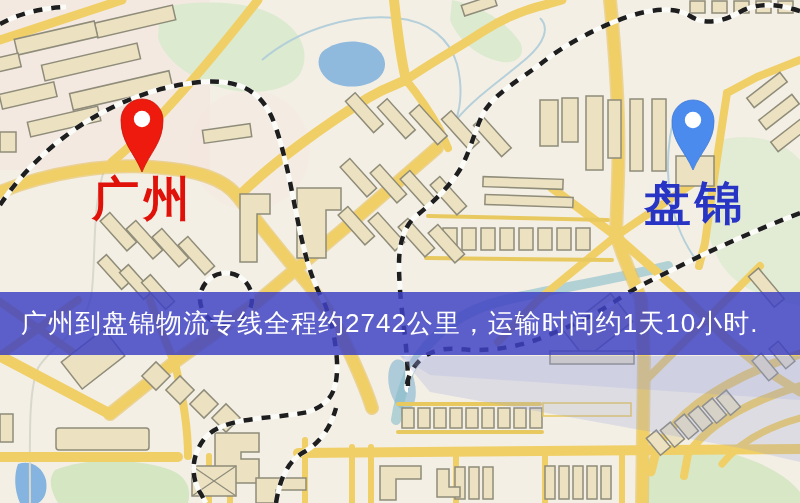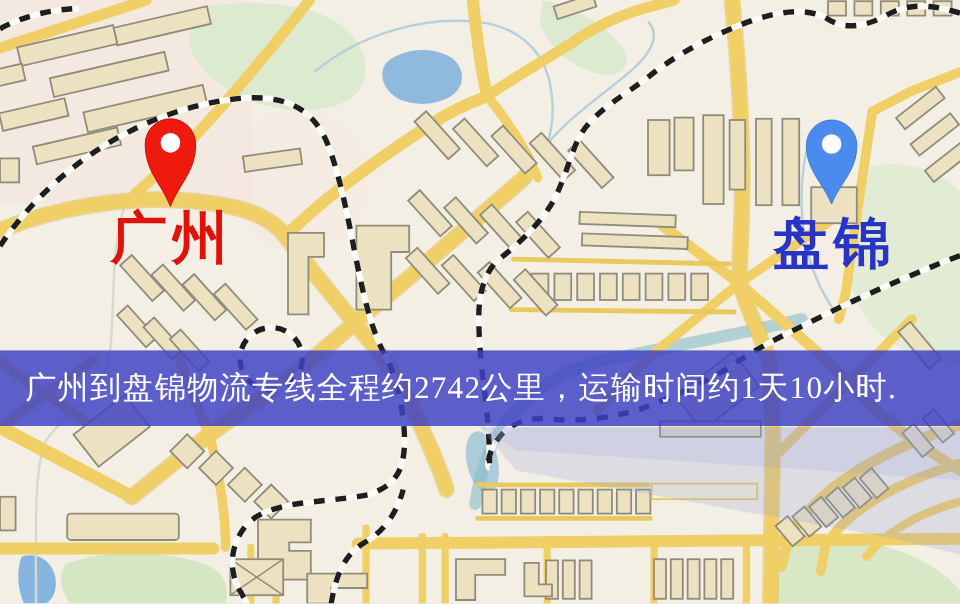--- a/index.html
+++ b/index.html
@@ -8,21 +8,21 @@
   #map-svg{position:absolute;left:0;top:0;}
   .city-label{position:absolute;font-family:"Liberation Serif","DejaVu Serif",serif;
               font-size:47px;font-weight:bold;letter-spacing:4px;line-height:1;
               text-shadow:0 0 1px rgba(255,255,255,.4);}
   #label-guangzhou{left:92px;top:176px;color:#e01108;}
   #label-panjin{left:644px;top:180px;color:#2734c4;}
   #route-banner{position:absolute;left:0;top:292px;width:800px;height:63px;
                 background:rgba(62,66,196,0.84);display:flex;align-items:center;}
   #route-banner .banner-text{color:#ffffff;font-size:26px;letter-spacing:1px;
                 padding-left:21px;white-space:nowrap;
-                font-family:Liberation Serif, serif;}
+                font-family:Liberation Sans, sans-serif;}
 </style>
 </head>
 <body>
 
 <div id="stage">
   <svg id="map-svg" width="800" height="503" viewBox="0 0 800 503" xmlns="http://www.w3.org/2000/svg">
 
     <g>
       <rect x="0" y="0" width="210" height="170" fill="#f3dfda" opacity="0.35"></rect>
       <circle cx="250" cy="150" r="60" fill="#f3dfda" opacity="0.2"></circle>

